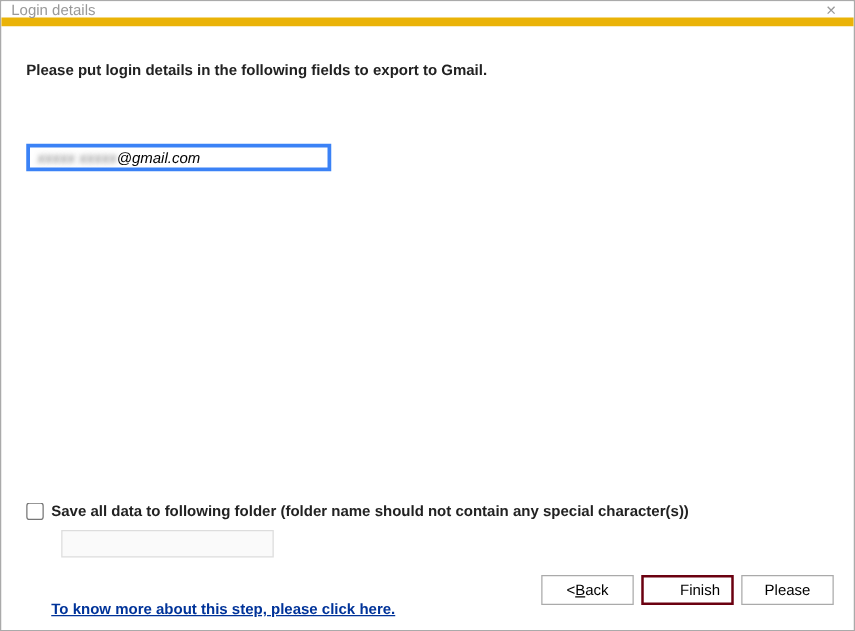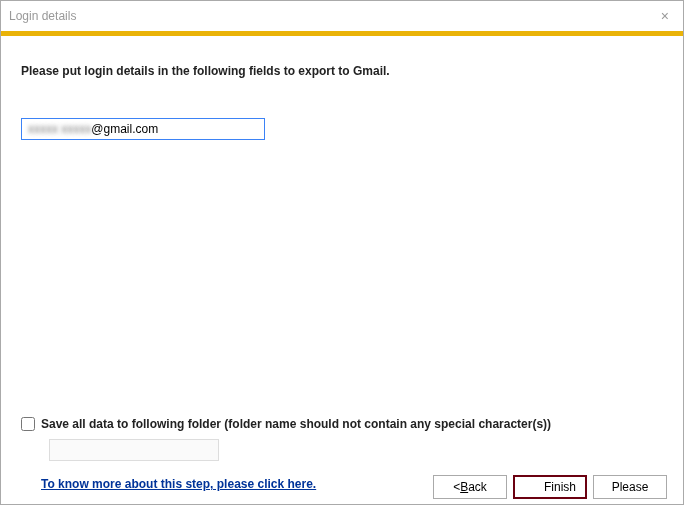--- a/index.html
+++ b/index.html
@@ -6,23 +6,23 @@
     body {
       font-family: "Segoe UI", Tahoma, sans-serif;
       font-size: 12px;
       background: #fff;
       width: 684px;
       height: 505px;
       overflow: hidden;
       border: 1px solid #aaa;
     }
     .titlebar {
-      height: 35px;
+      height: 20px;
       background: #fff;
-      border-bottom: 5px solid #eab308;
+      border-bottom: 7px solid #eab308;
       display: flex;
       align-items: center;
       justify-content: space-between;
       padding: 0 8px;
       color: #999;
     }
     .titlebar .title { font-size: 12px; }
     .titlebar .close {
       font-size: 14px;
       color: #999;
@@ -31,21 +31,21 @@
     }
     .content {
       padding: 28px 20px 0 20px;
       position: relative;
       height: calc(100% - 28px);
     }
     .instruction {
       font-weight: bold;
       font-size: 12px;
       color: #222;
-      margin-bottom: 40px;
+      margin-bottom: 52px;
     }
     .form-row {
       display: flex;
       align-items: center;
       margin-bottom: 12px;
     }
     .form-row label {
       width: 110px;
       font-weight: bold;
       font-size: 12px;
@@ -87,21 +87,21 @@
       left: 48px;
       bottom: 50px;
       width: 170px;
       height: 22px;
       border: 1px solid #ddd;
       background: #fafafa;
     }
     .help-link {
       position: absolute;
       left: 40px;
-      bottom: 20px;
+      bottom: 2px;
       color: #003399;
       font-weight: bold;
       text-decoration: underline;
       font-size: 12px;
       cursor: pointer;
     }
     .button-row {
       position: absolute;
       right: 16px;
       bottom: 12px;
@@ -122,26 +122,27 @@
     }
     .btn-finish {
       border: 2px solid #6b0010;
       font-weight: normal;
       padding-left: 20px;
     }
     .underline-char { text-decoration: underline; }
     .email-display {
       width: 244px;
       height: 22px;
-      border: 1px solid #3b82f6;
+      border: 3px solid #3b82f6;
       padding: 2px 6px;
       font-size: 12px;
       display: flex;
       align-items: center;
       background: #fff;
+      font-style: italic;
     }
   </style>
 </head>
 <body>
 
 <div class="titlebar">
   <span class="title">Login details</span>
   <span class="close">×</span>
 </div>
 

